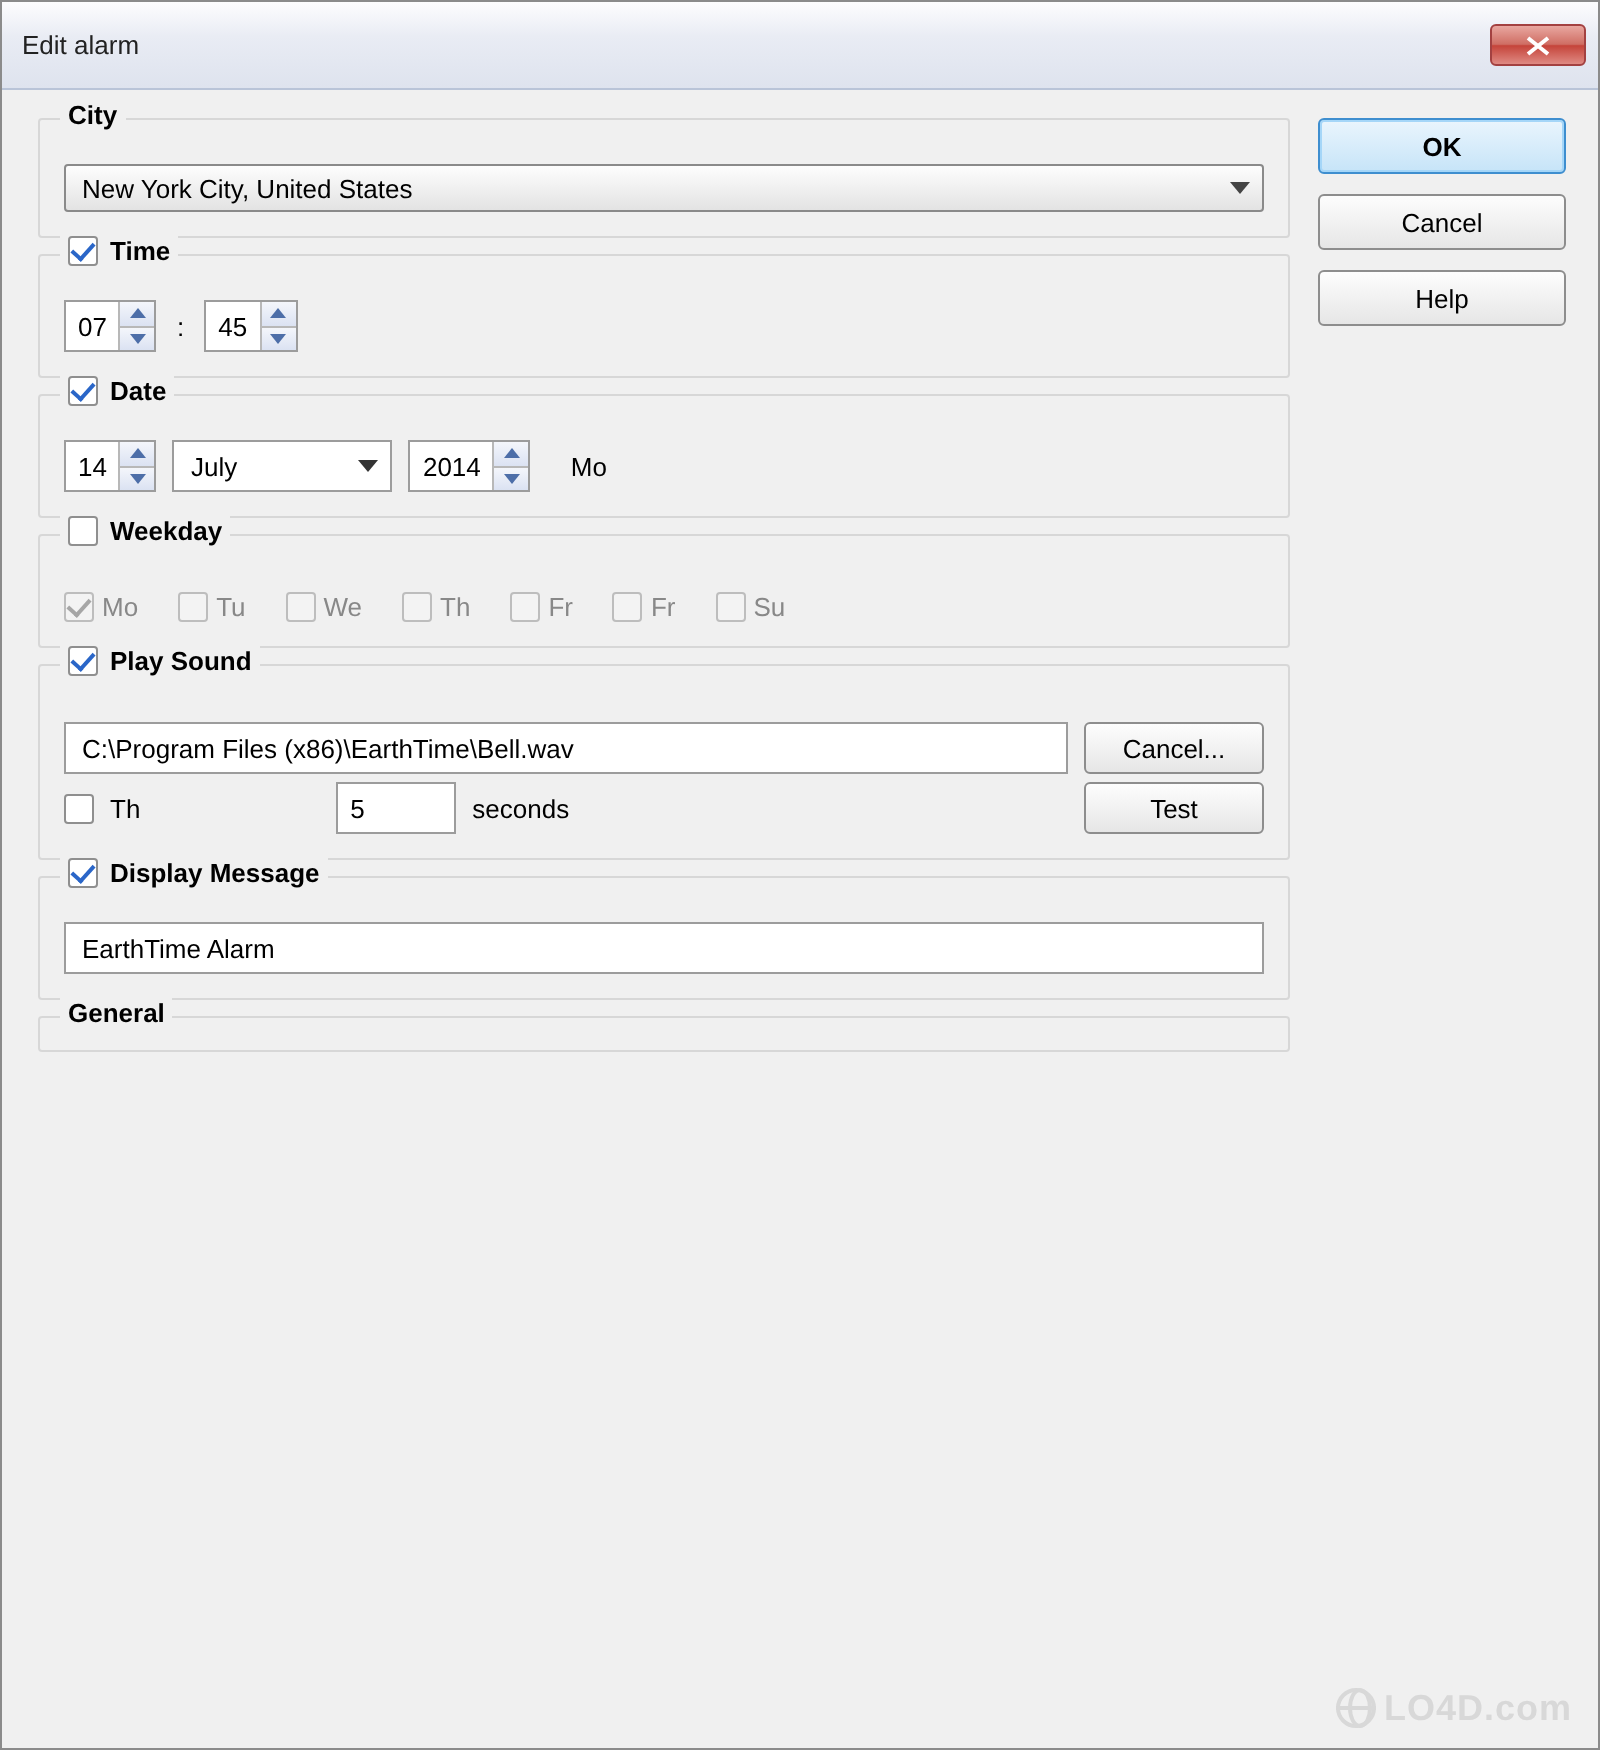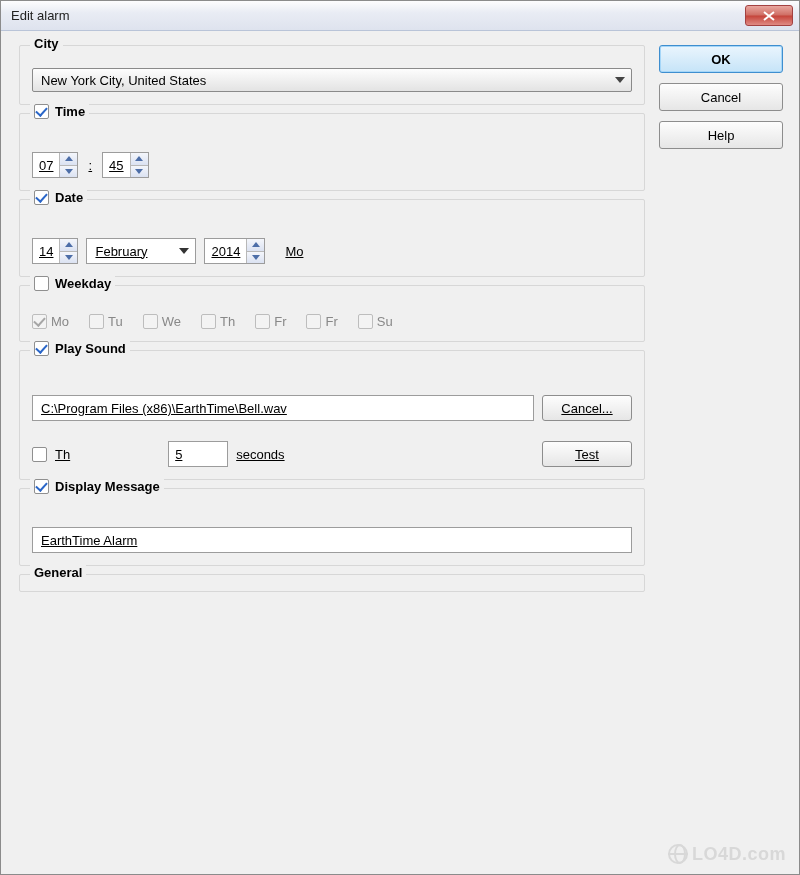--- a/index.html
+++ b/index.html
@@ -15,21 +15,21 @@
 }
 .window {
   width: 800px;
   height: 875px;
   background: #f0f0f0;
   border: 1px solid #8b8b8b;
   display: flex;
   flex-direction: column;
 }
 .titlebar {
-  height: 30px;
+  height: 44px;
   background: linear-gradient(#fdfdfe, #e9ecf4 40%, #dee3ee);
   border-bottom: 1px solid #b9c4d8;
   display: flex;
   align-items: center;
   padding: 0 6px 0 10px;
   color: #222;
 }
 .titlebar .title { flex: 1; }
 .closebtn {
   width: 48px;
@@ -133,21 +133,21 @@
   flex:1;
   background: linear-gradient(#f4f6fb,#dbe2f2);
   display:flex;
   align-items:center;
   justify-content:center;
   cursor:pointer;
 }
 .spinner .arrows div + div { border-top:1px solid #b8b8b8; }
 .spin-up { width:0;height:0;border-left:4px solid transparent;border-right:4px solid transparent;border-bottom:5px solid #4d6ea8;}
 .spin-dn { width:0;height:0;border-left:4px solid transparent;border-right:4px solid transparent;border-top:5px solid #4d6ea8;}
-.time-row, .date-row, .row { display:flex; align-items:center; gap:8px; margin-top:20px;text-decoration:underline;}
+.time-row, .date-row, .row { display:flex; align-items:center; gap:8px; margin-top:4px;}
 .sep { margin: 0 2px; }
 .monthdrop {
   display:inline-flex;
   height:26px;
   border:1px solid #9c9c9c;
   background:#fff;
   align-items:center;
   padding:0 6px 0 8px;
   min-width:110px;
   cursor:pointer;
@@ -278,21 +278,21 @@
             <div class="arrows">
                 <div>
                   <span class="spin-up"></span>
                 </div>
                 <div>
                   <span class="spin-dn"></span>
                 </div>
               </div>
           </div>
           <div class="monthdrop">
-            <span>February</span>
+            <span>July</span>
             <span class="arrow"></span>
           </div>
           <div class="spinner">
             <div class="val">2014</div>
             <div class="arrows">
                 <div>
                   <span class="spin-up"></span>
                 </div>
                 <div>
                   <span class="spin-dn"></span>

